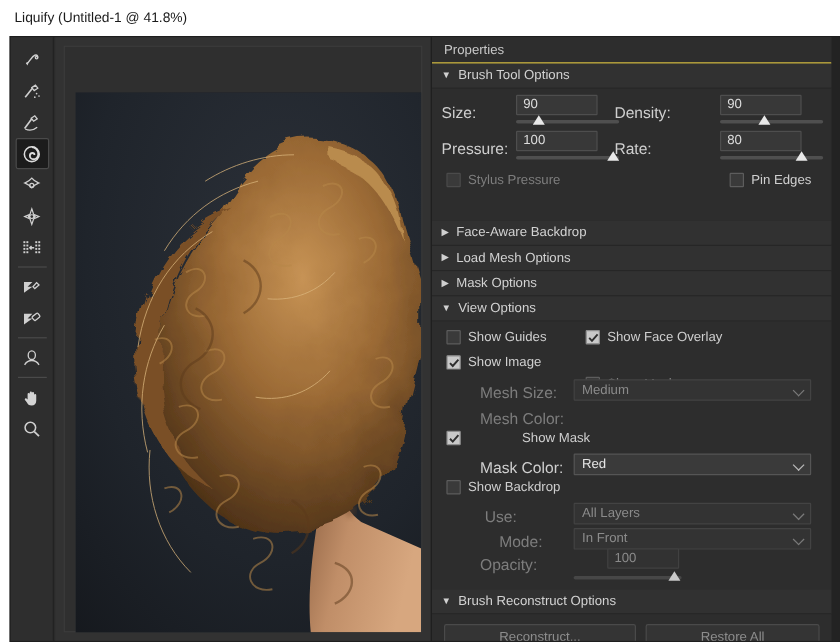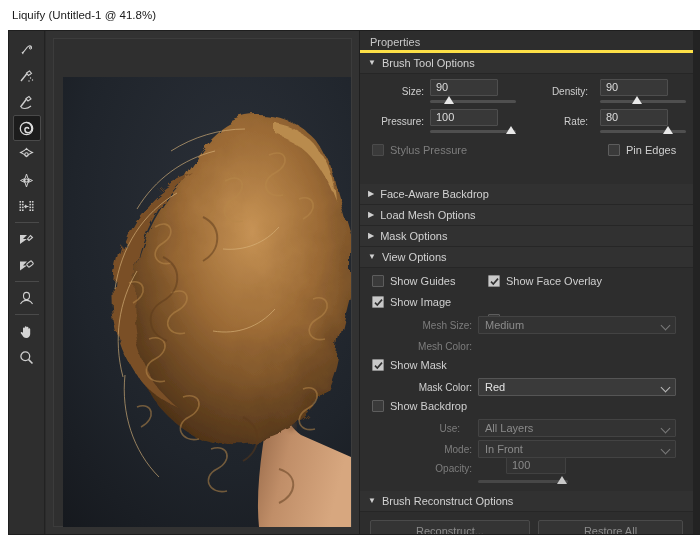--- a/index.html
+++ b/index.html
@@ -64,33 +64,33 @@
     border-left: 1px solid #1f1f1f;
     overflow: hidden;
   }
   .rightedge {
     position: absolute; left: 684px; top: 0; width: 8px; height: 503px;
     background: #232323;
   }
   .props-header {
     height: 22px; line-height: 22px; padding-left: 10px;
     font-size: 11px; color: #c8c8c8; background: #2d2d2d;
-    border-bottom: 3px solid #fde047;
+    border-bottom: 1px solid #fde047;
   }
   .section-head {
     height: 21px; line-height: 21px; padding-left: 8px;
     font-size: 11px; color: #d2d2d2;
     border-bottom: 1px solid #262626;
     background: #313131;
     display: flex; align-items: center;
   }
   .tri { display:inline-block; margin-right:6px; font-size: 8px; color:#d0d0d0; line-height:1; }
   .section-body { background: #2d2d2d; padding: 4px 0 4px 0; }
   .lbl {
-    position: absolute; font-size: 10px; color: #cfcfcf; text-align: right;
+    position: absolute; font-size: 13px; color: #cfcfcf; text-align: left;
     white-space: nowrap;
   }
   .lbl.dis { color: #7d7d7d; }
   .numbox {
     position: absolute; height: 17px; background: #383838;
     border: 1px solid #4e4e4e; color: #dcdcdc; font-size: 11px;
     line-height: 15px; padding-left: 5px; border-radius: 1px;
   }
   .numbox.dis { color:#8a8a8a; background:#323232; border-color:#414141; }
   .track {
@@ -454,21 +454,21 @@
         </div>
 
         <span class="lbl dis" style="left:40px; top:52px; width:72px;">Mesh Size:</span>
         <div class="sel-field dis" style="left:118px; top:48px; width:198px;">
           <span>Medium</span>
           <span class="chev dis"></span>
         </div>
 
         <span class="lbl dis" style="left:40px; top:73px; width:72px;">Mesh Color:</span>
 
-        <div class="chk" style="left:12px; top:91px;">
+        <div class="chk" style="left:12px; top:91px;gap:45px;">
           <span class="box">
             <svg width="9" height="9" viewBox="0 0 9 9">
                 <path d="M1 4.6 L3.3 7 L8 1.6" fill="none" stroke="#2f2f2f" stroke-width="1.6"></path>
               </svg>
           </span>
           <span>Show Mask</span>
         </div>
 
         <span class="lbl" style="left:40px; top:114px; width:72px;">Mask Color:</span>
         <div class="sel-field" style="left:118px; top:110px; width:198px;">

